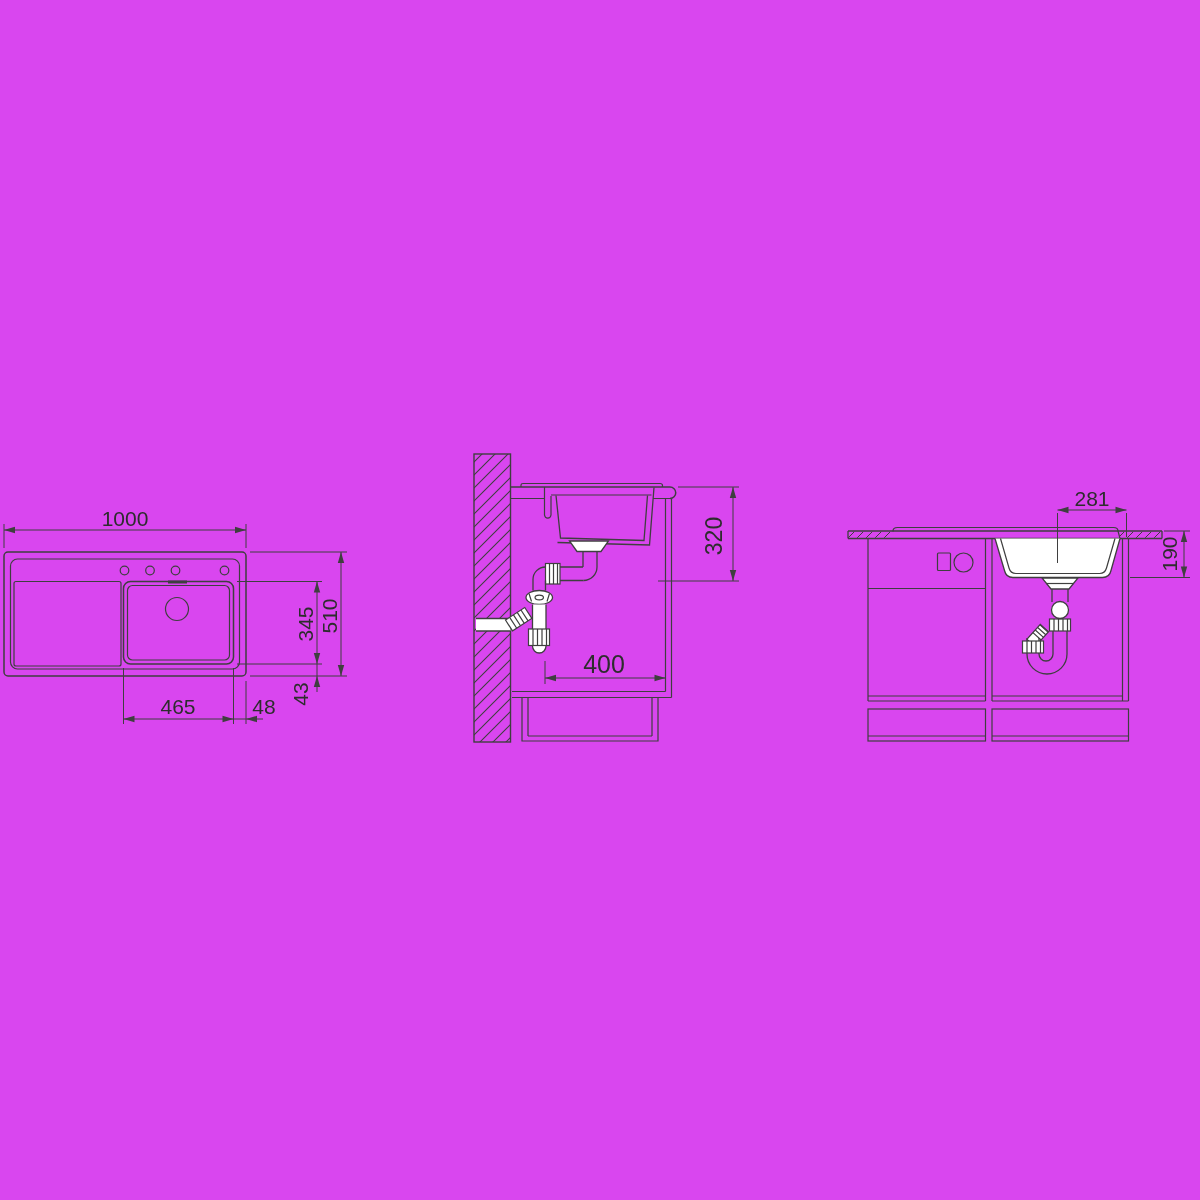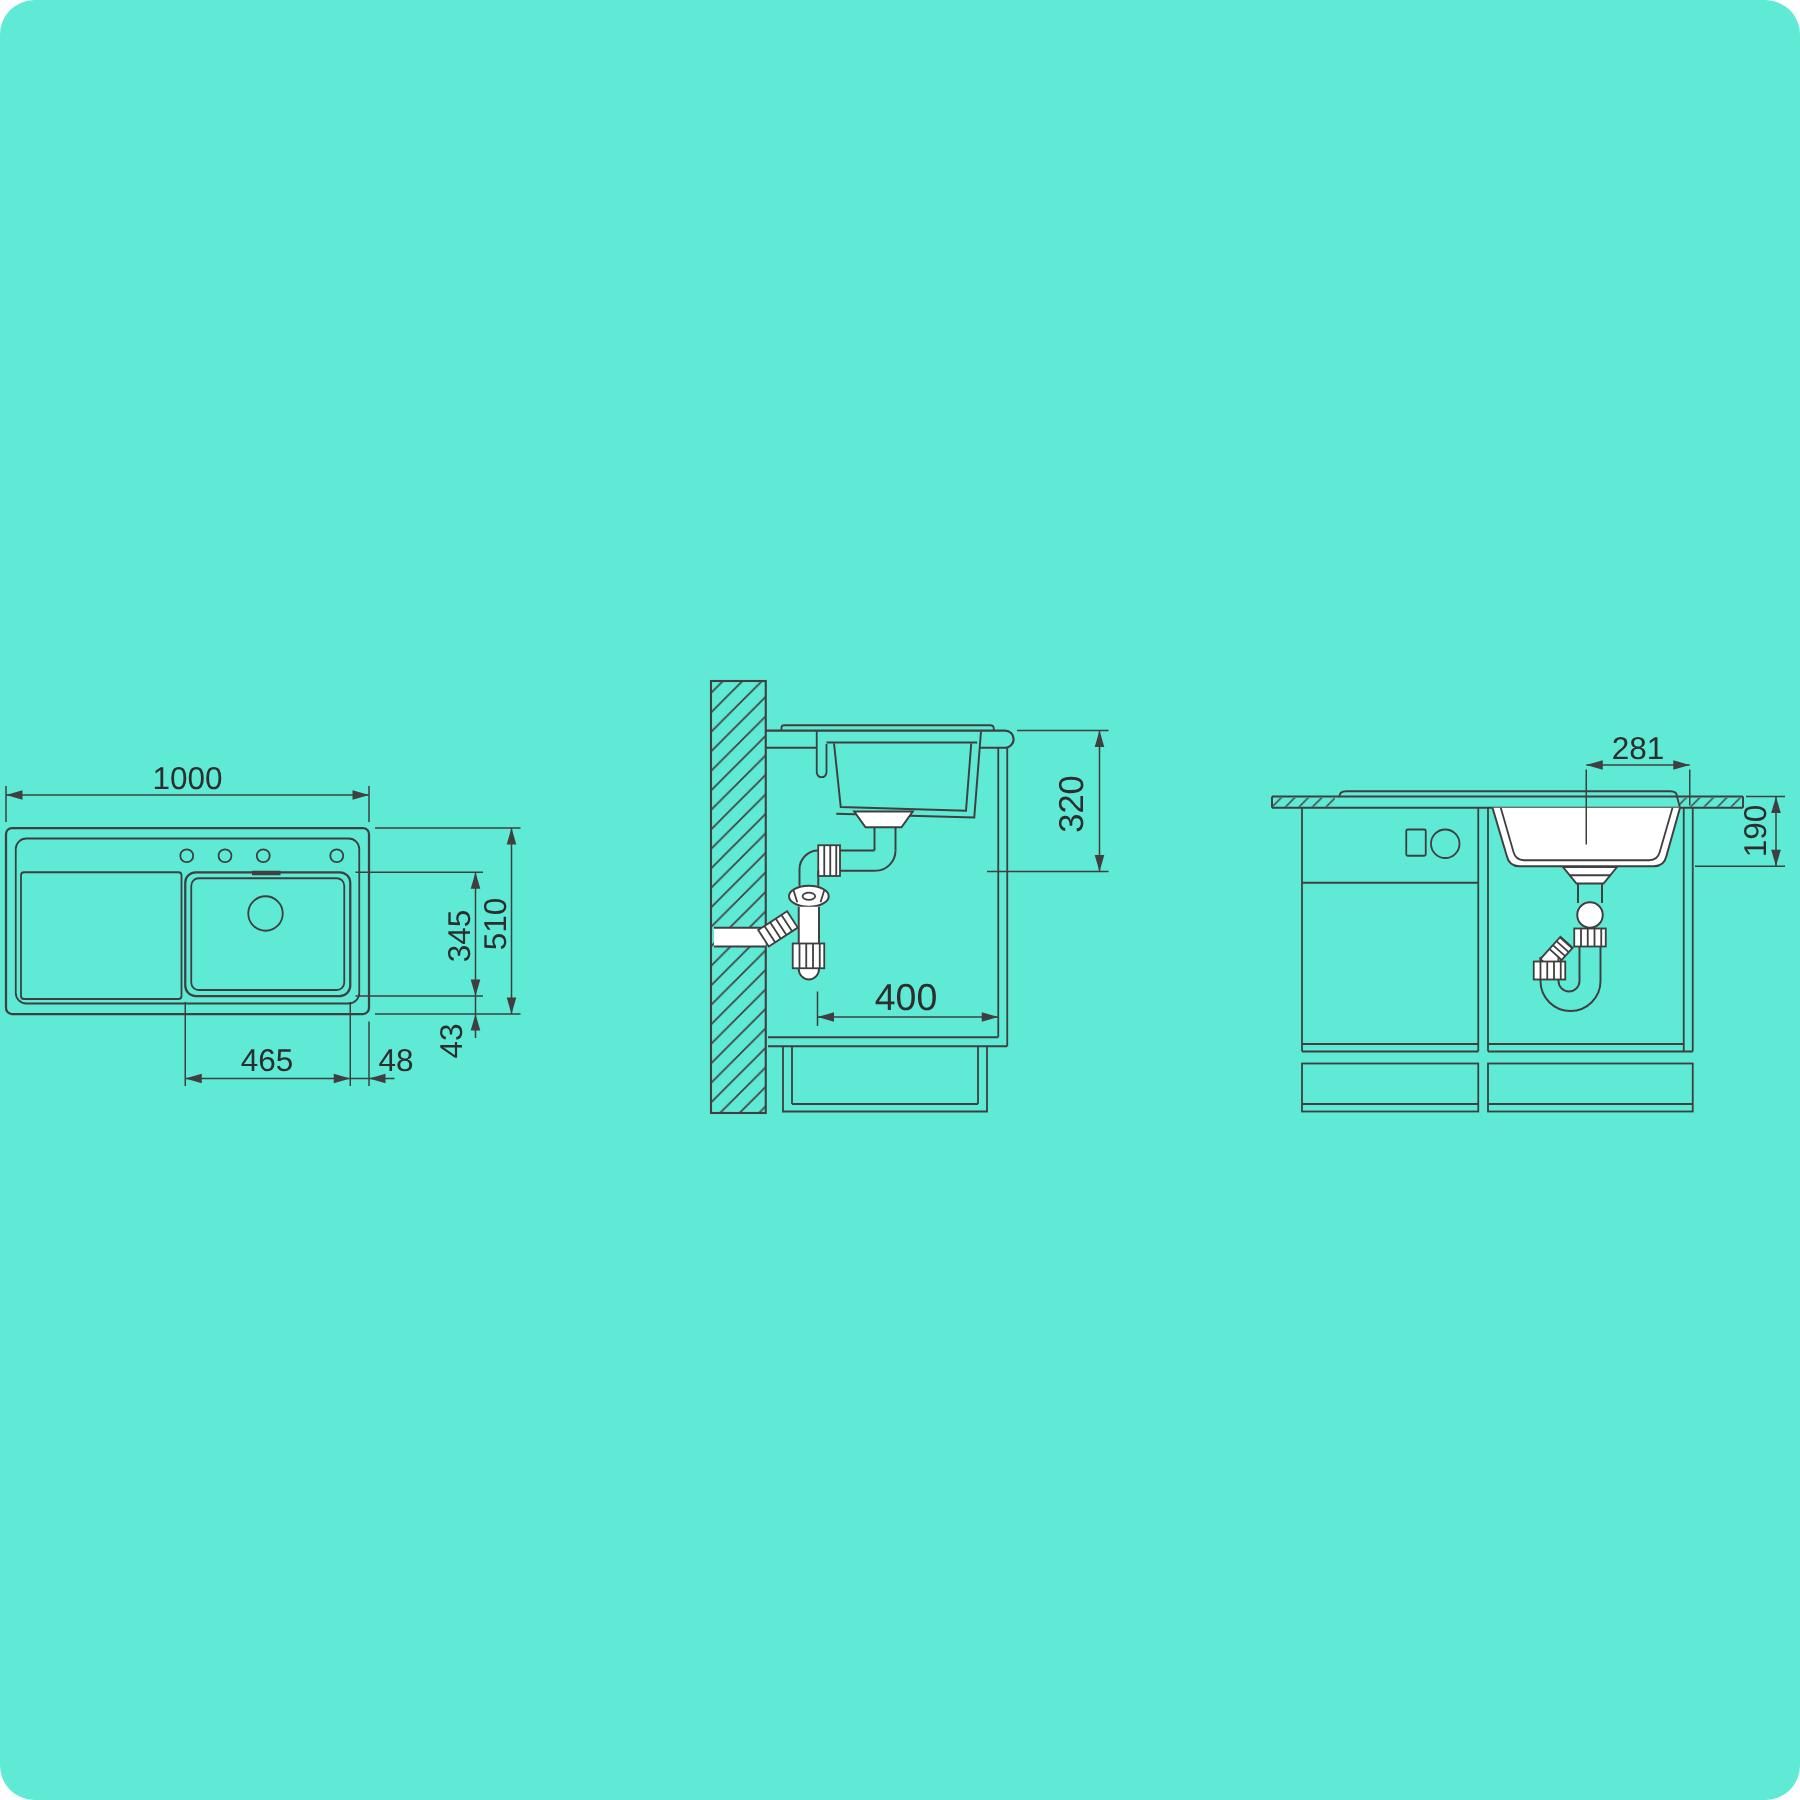--- a/index.html
+++ b/index.html
@@ -1,16 +1,16 @@
 <!DOCTYPE html>
 <html><head>
 <meta charset="utf-8">
 <style>
   html,body{margin:0;padding:0;background:#ffffff;}
-  .canvas{width:1200px;height:1200px;background:#5eead4;position:relative;overflow:hidden;border-radius:23px;}
+  .canvas{width:1200px;height:1200px;background:#d946ef;position:relative;overflow:hidden;}
   svg{display:block;}
   .s  {stroke:#3f3f3f;fill:none;stroke-width:1.5;}
   .s12{stroke:#3f3f3f;fill:none;stroke-width:1.2;}
   .s13{stroke:#3f3f3f;fill:none;stroke-width:1.3;}
   .d  {stroke:#3f3f3f;fill:none;stroke-width:1;}
   .w  {fill:#ffffff;}
   .ar {fill:#3f3f3f;stroke:none;}
   .dt {fill:#2d2d2d;font-family:"Liberation Sans","DejaVu Sans",sans-serif;}
 </style>
 </head>

